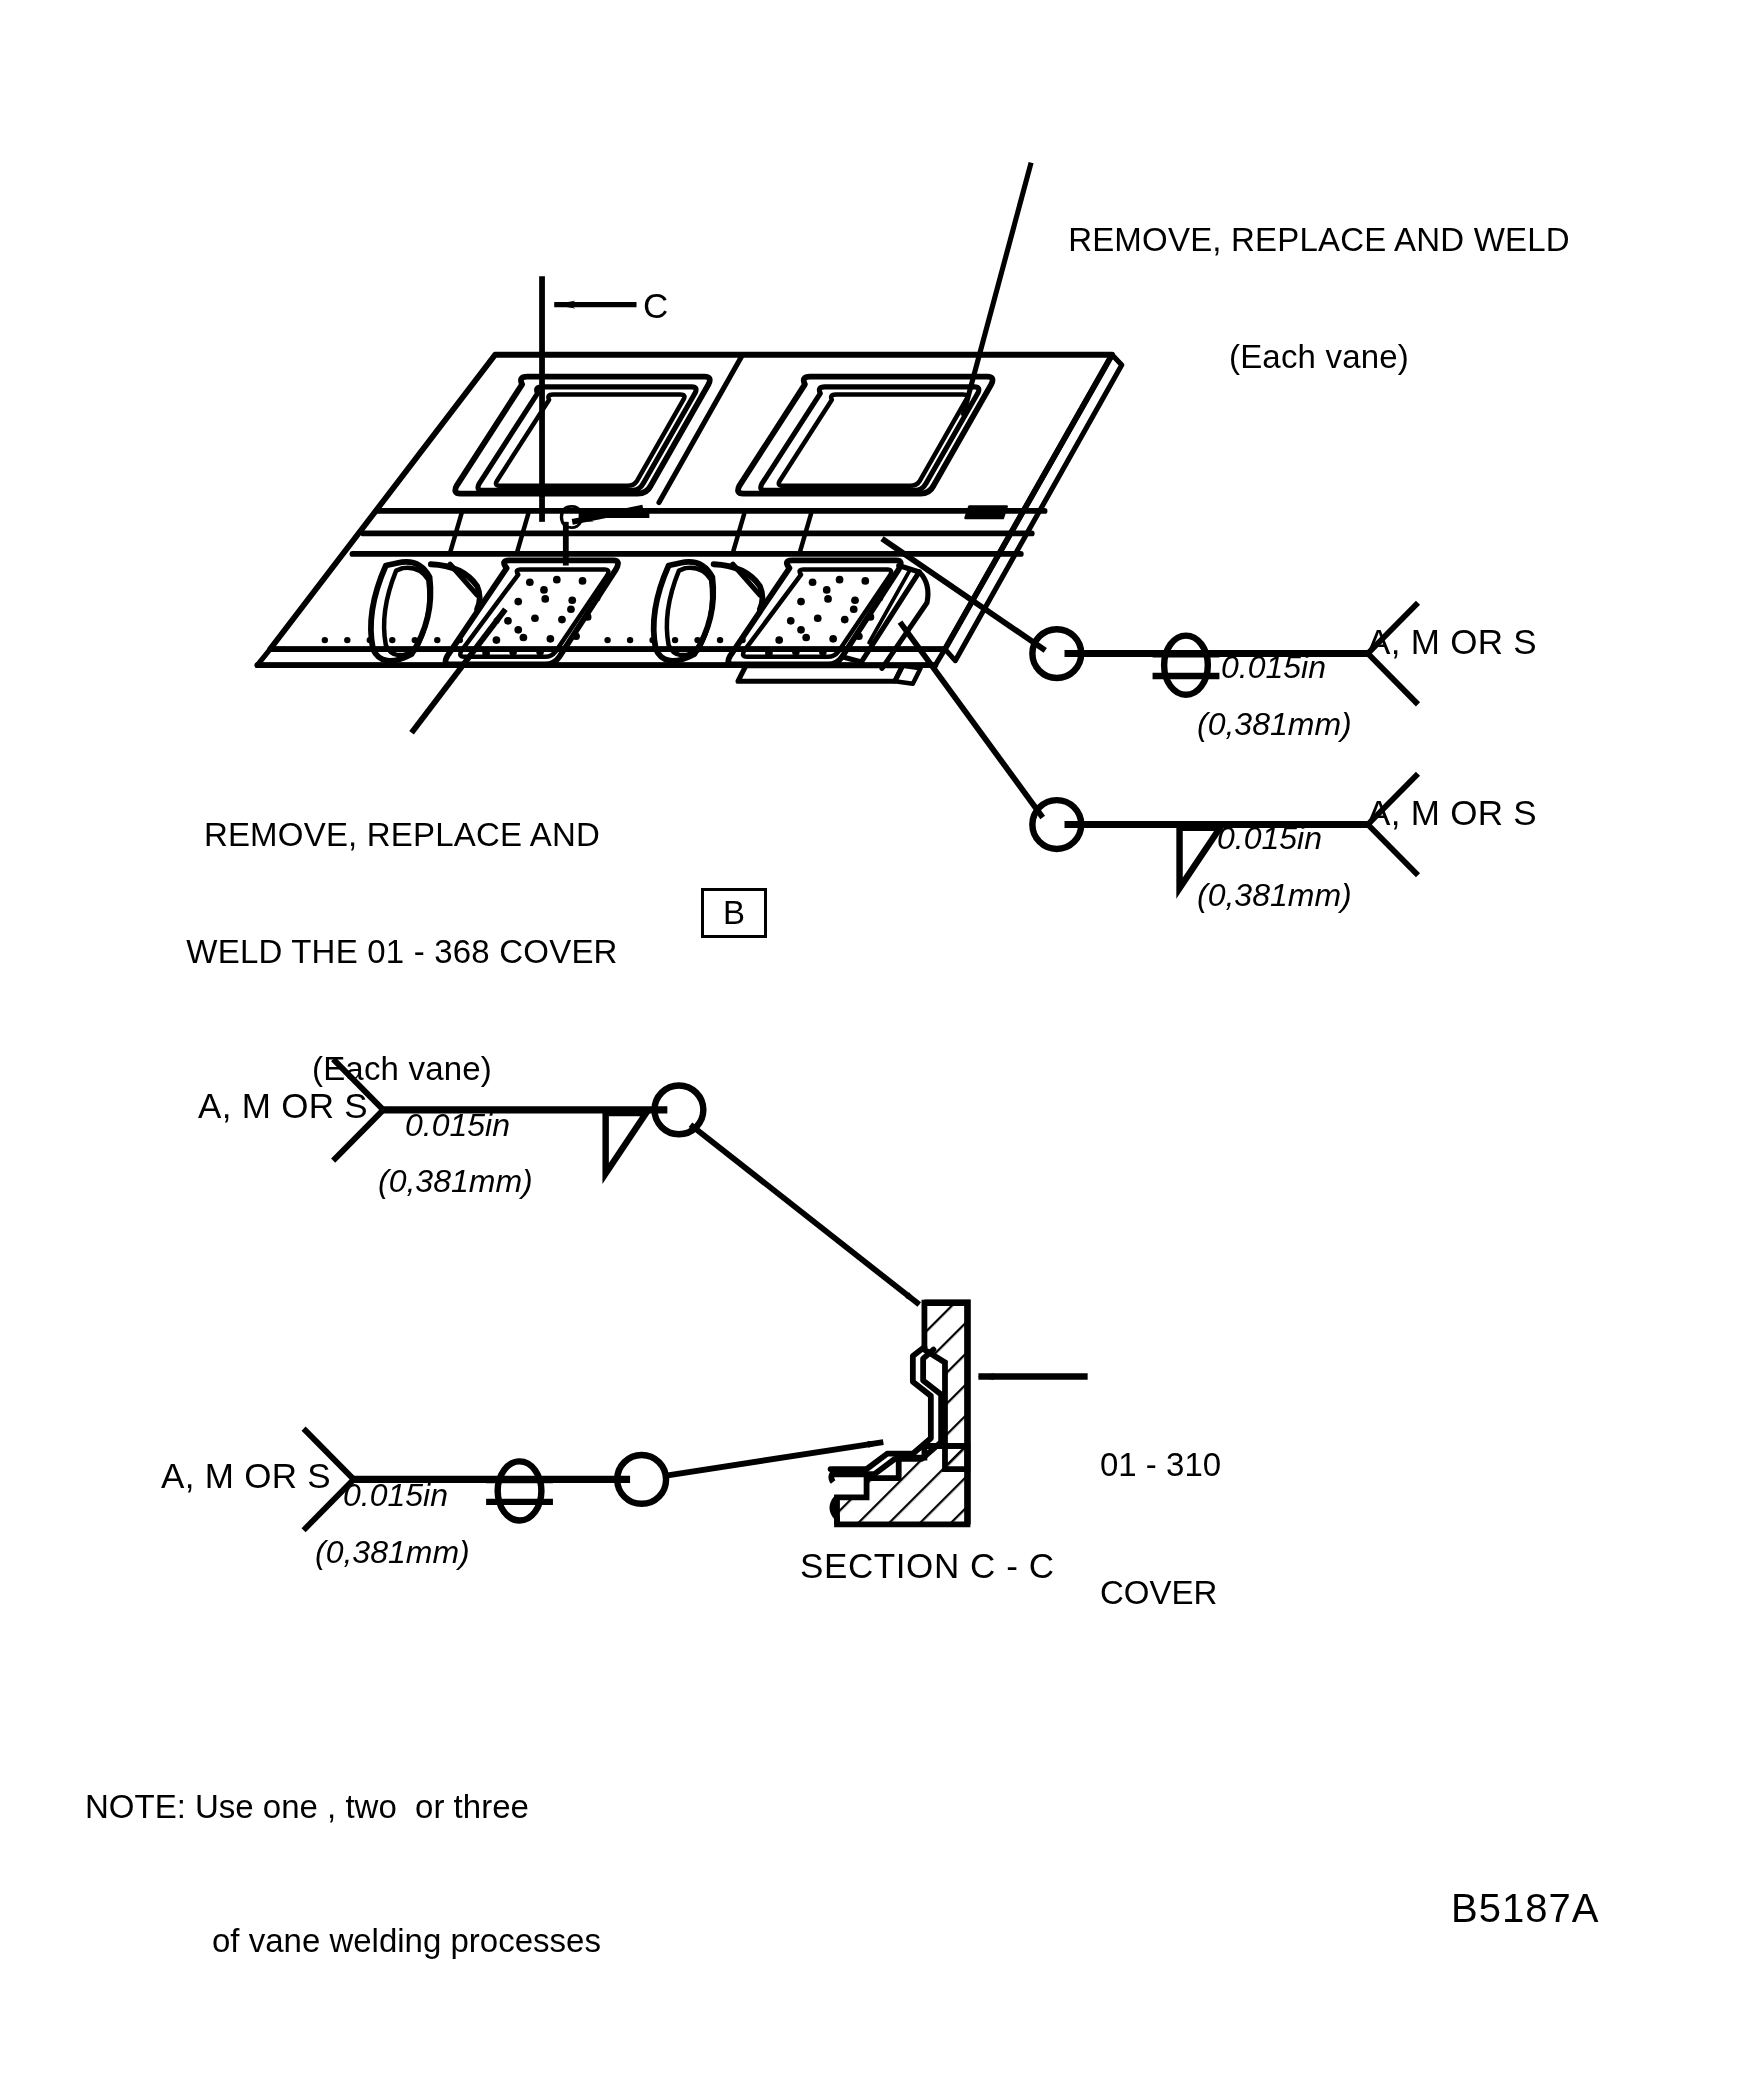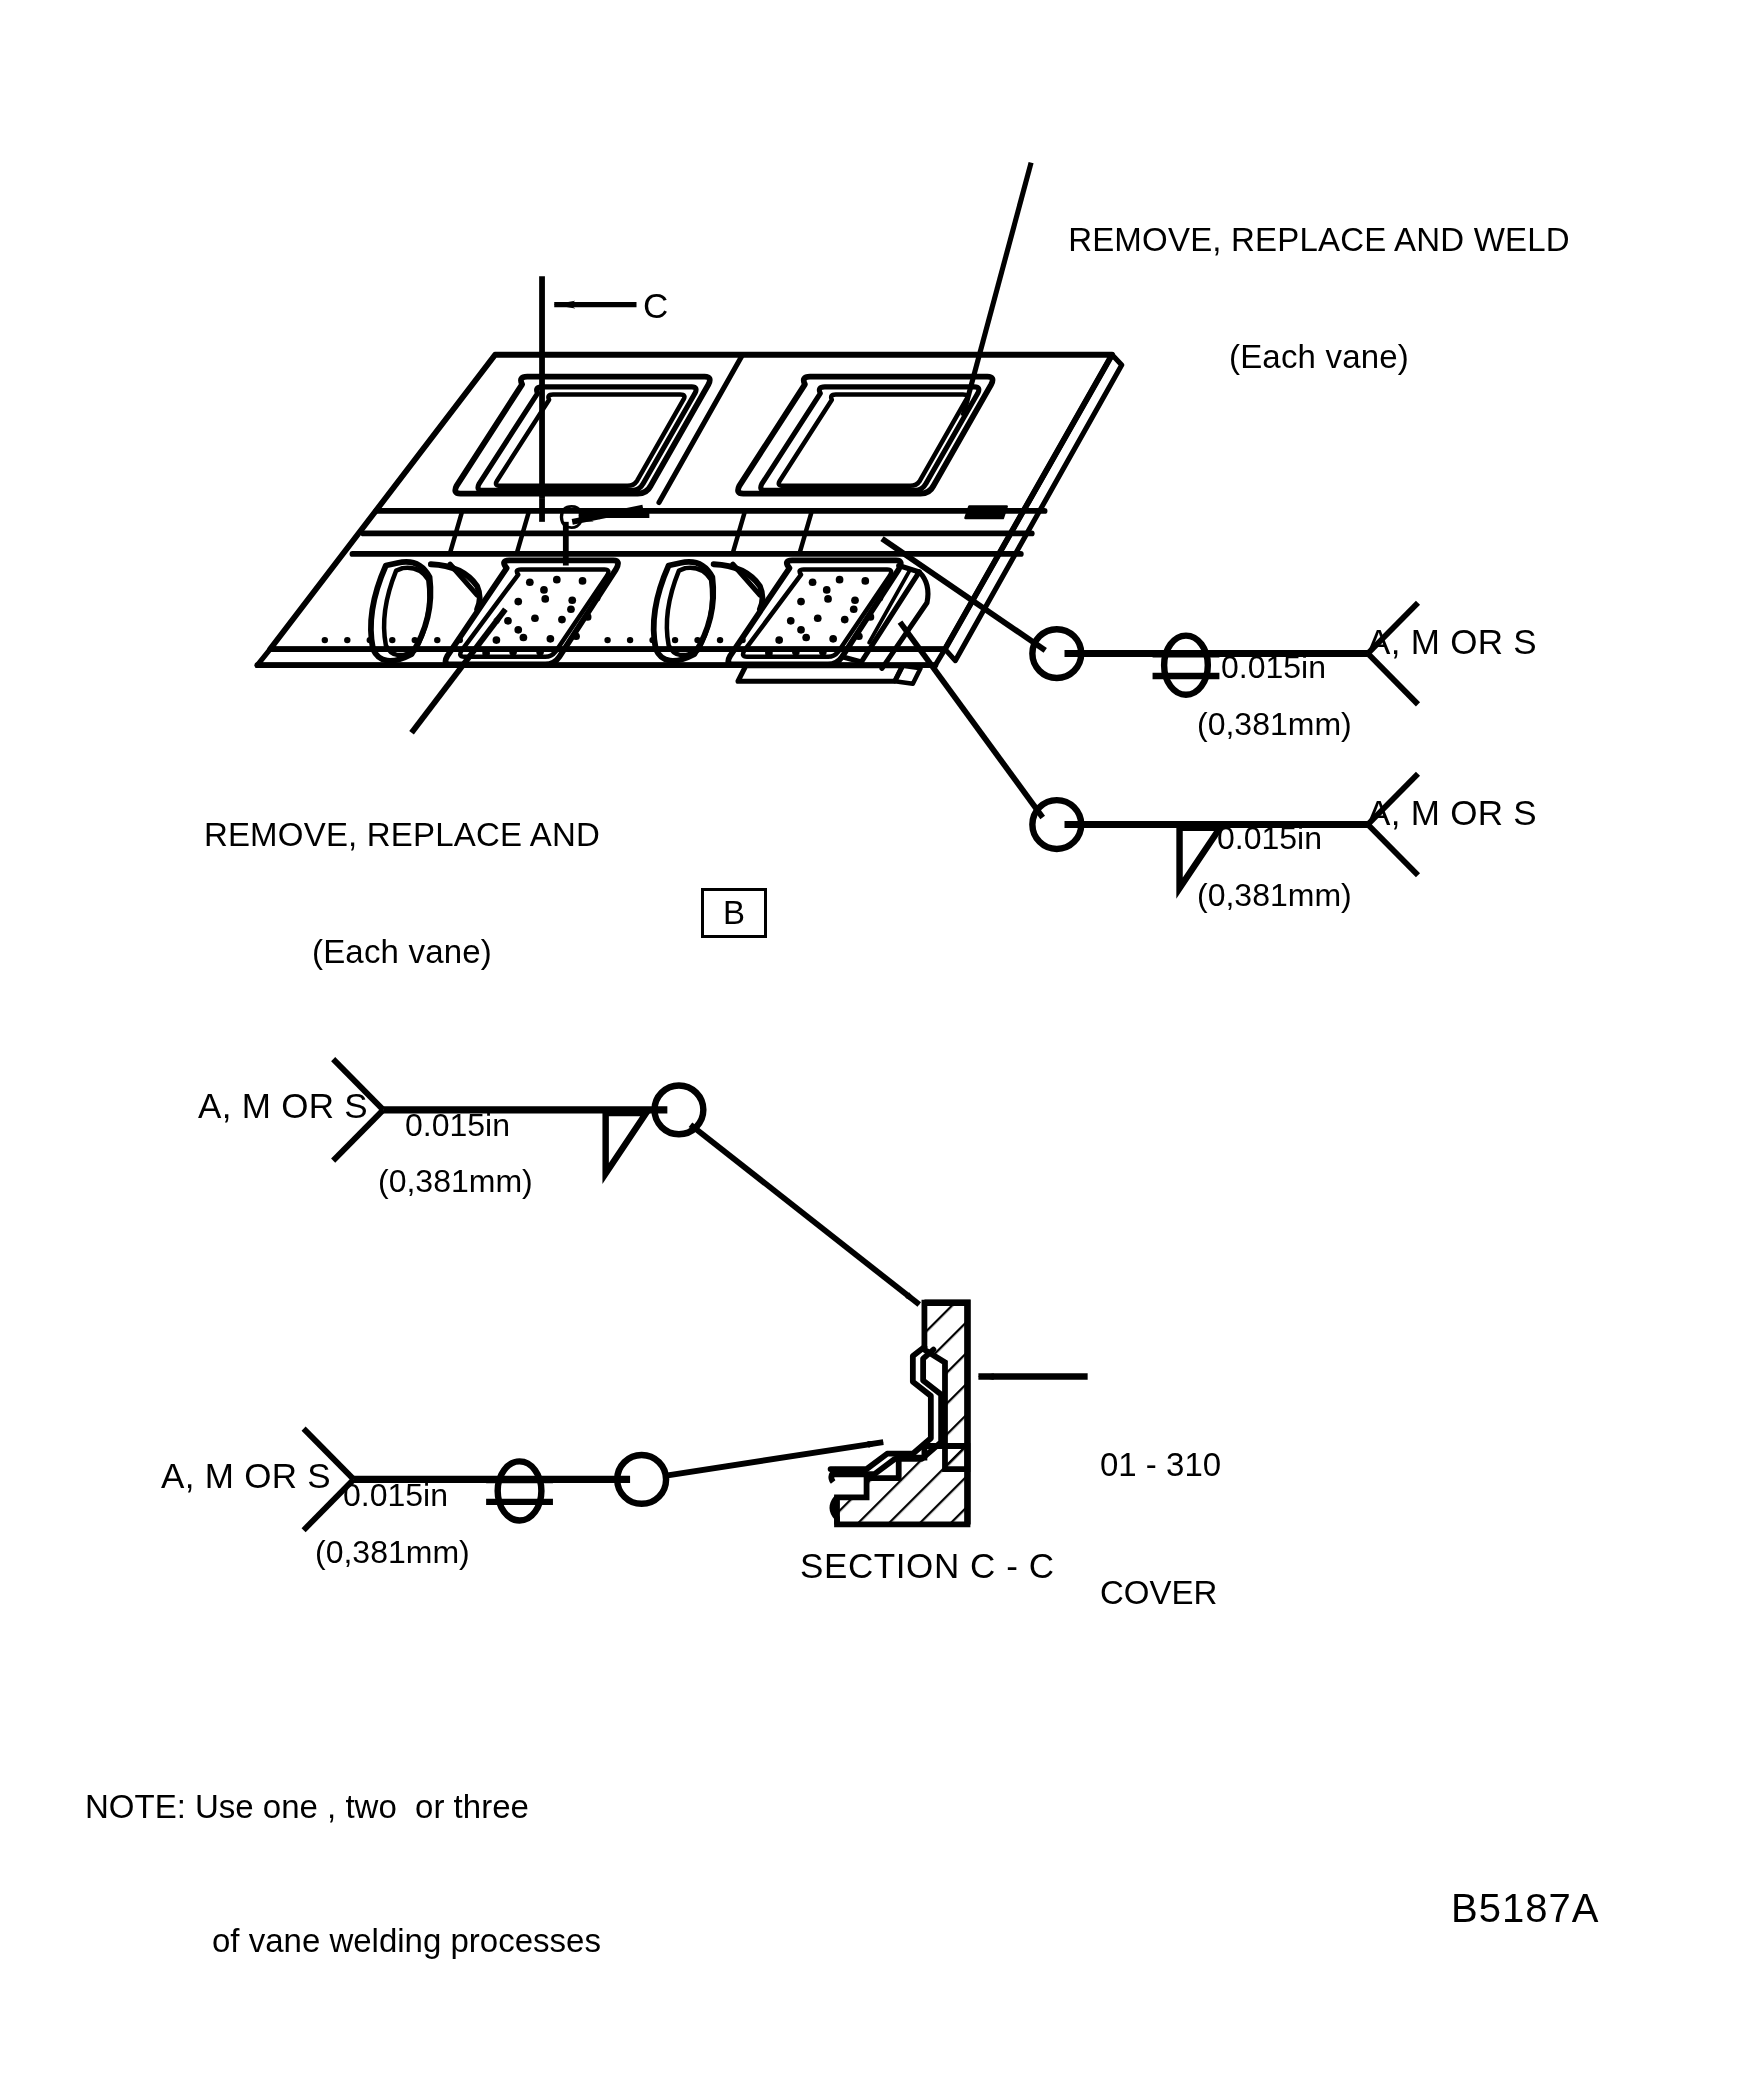--- a/index.html
+++ b/index.html
@@ -39,20 +39,21 @@
   }
   .t-callout {
     font-size: 33px;
     letter-spacing: 0.2px;
     text-align: center;
   }
   .t-callout .sub { display:block; }
   .t-dim {
     font-size: 32px;
     letter-spacing: 0px;
+    font-style: italic;
   }
   .t-amors {
     font-size: 35px;
     letter-spacing: 0.3px;
   }
   .t-cover {
     font-size: 33px;
     line-height: 1.3;
   }
   .t-section {
@@ -349,20 +350,21 @@
 
   </svg>
 
   <div class="txt t-callout" style="left:1036px; top:143px; width:566px;">
     <span class="sub">REMOVE, REPLACE AND WELD</span>
     <span class="sub">(Each vane)</span>
   </div>
 
   <div class="txt t-callout" style="left:135px; top:738px; width:534px;">
     <span class="sub">REMOVE, REPLACE AND</span>
+    <span class="sub">WELD THE 01 - 368 COVER</span>
     <span class="sub">(Each vane)</span>
   </div>
 
   <div class="txt t-mark" style="left:643px; top:285px;">C</div>
   <div class="txt t-mark" style="left:558px; top:496px;">C</div>
 
   <div class="txt t-dim" style="left:1221px; top:649px;">0.015in</div>
   <div class="txt t-dim" style="left:1197px; top:706px;">(0,381mm)</div>
   <div class="txt t-amors" style="left:1367px; top:621px;">A, M OR S</div>
 

